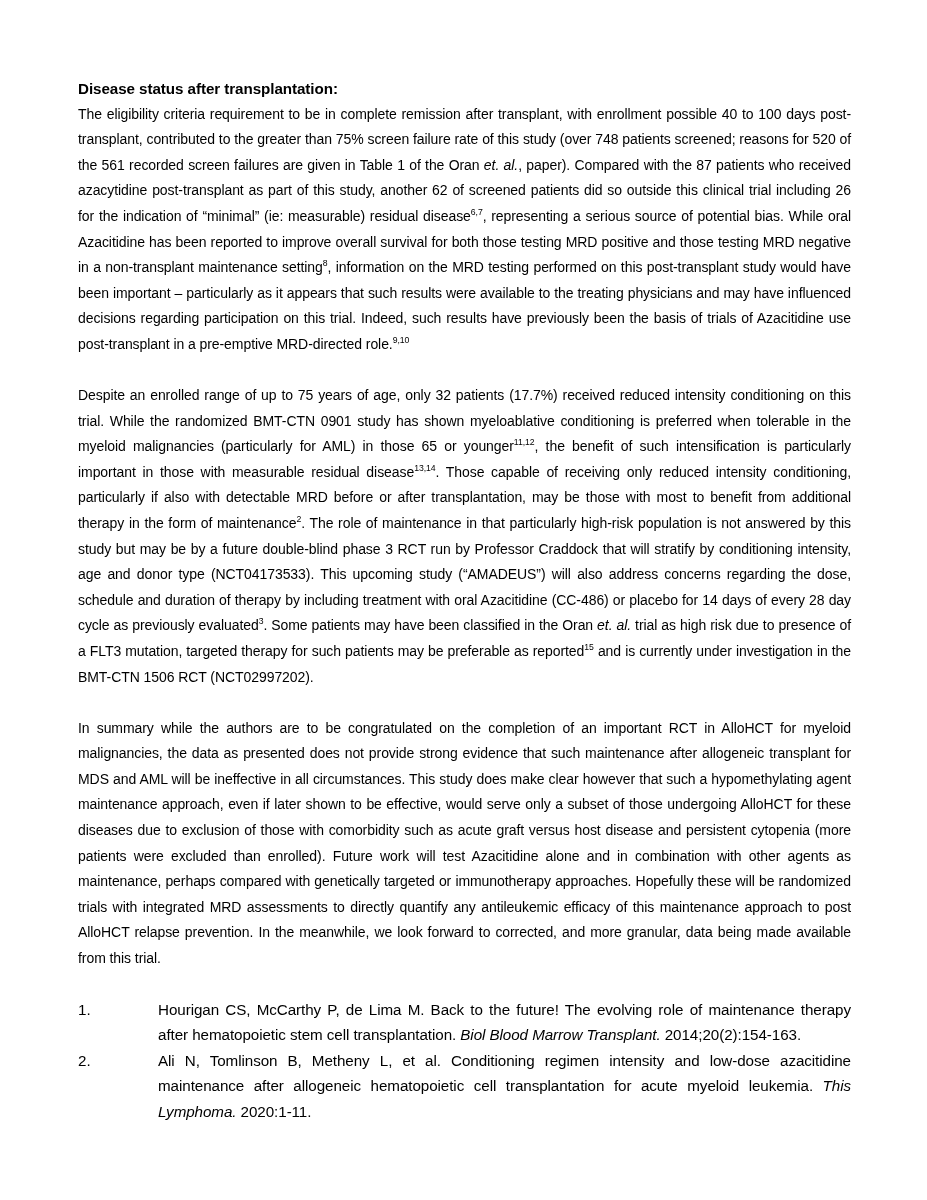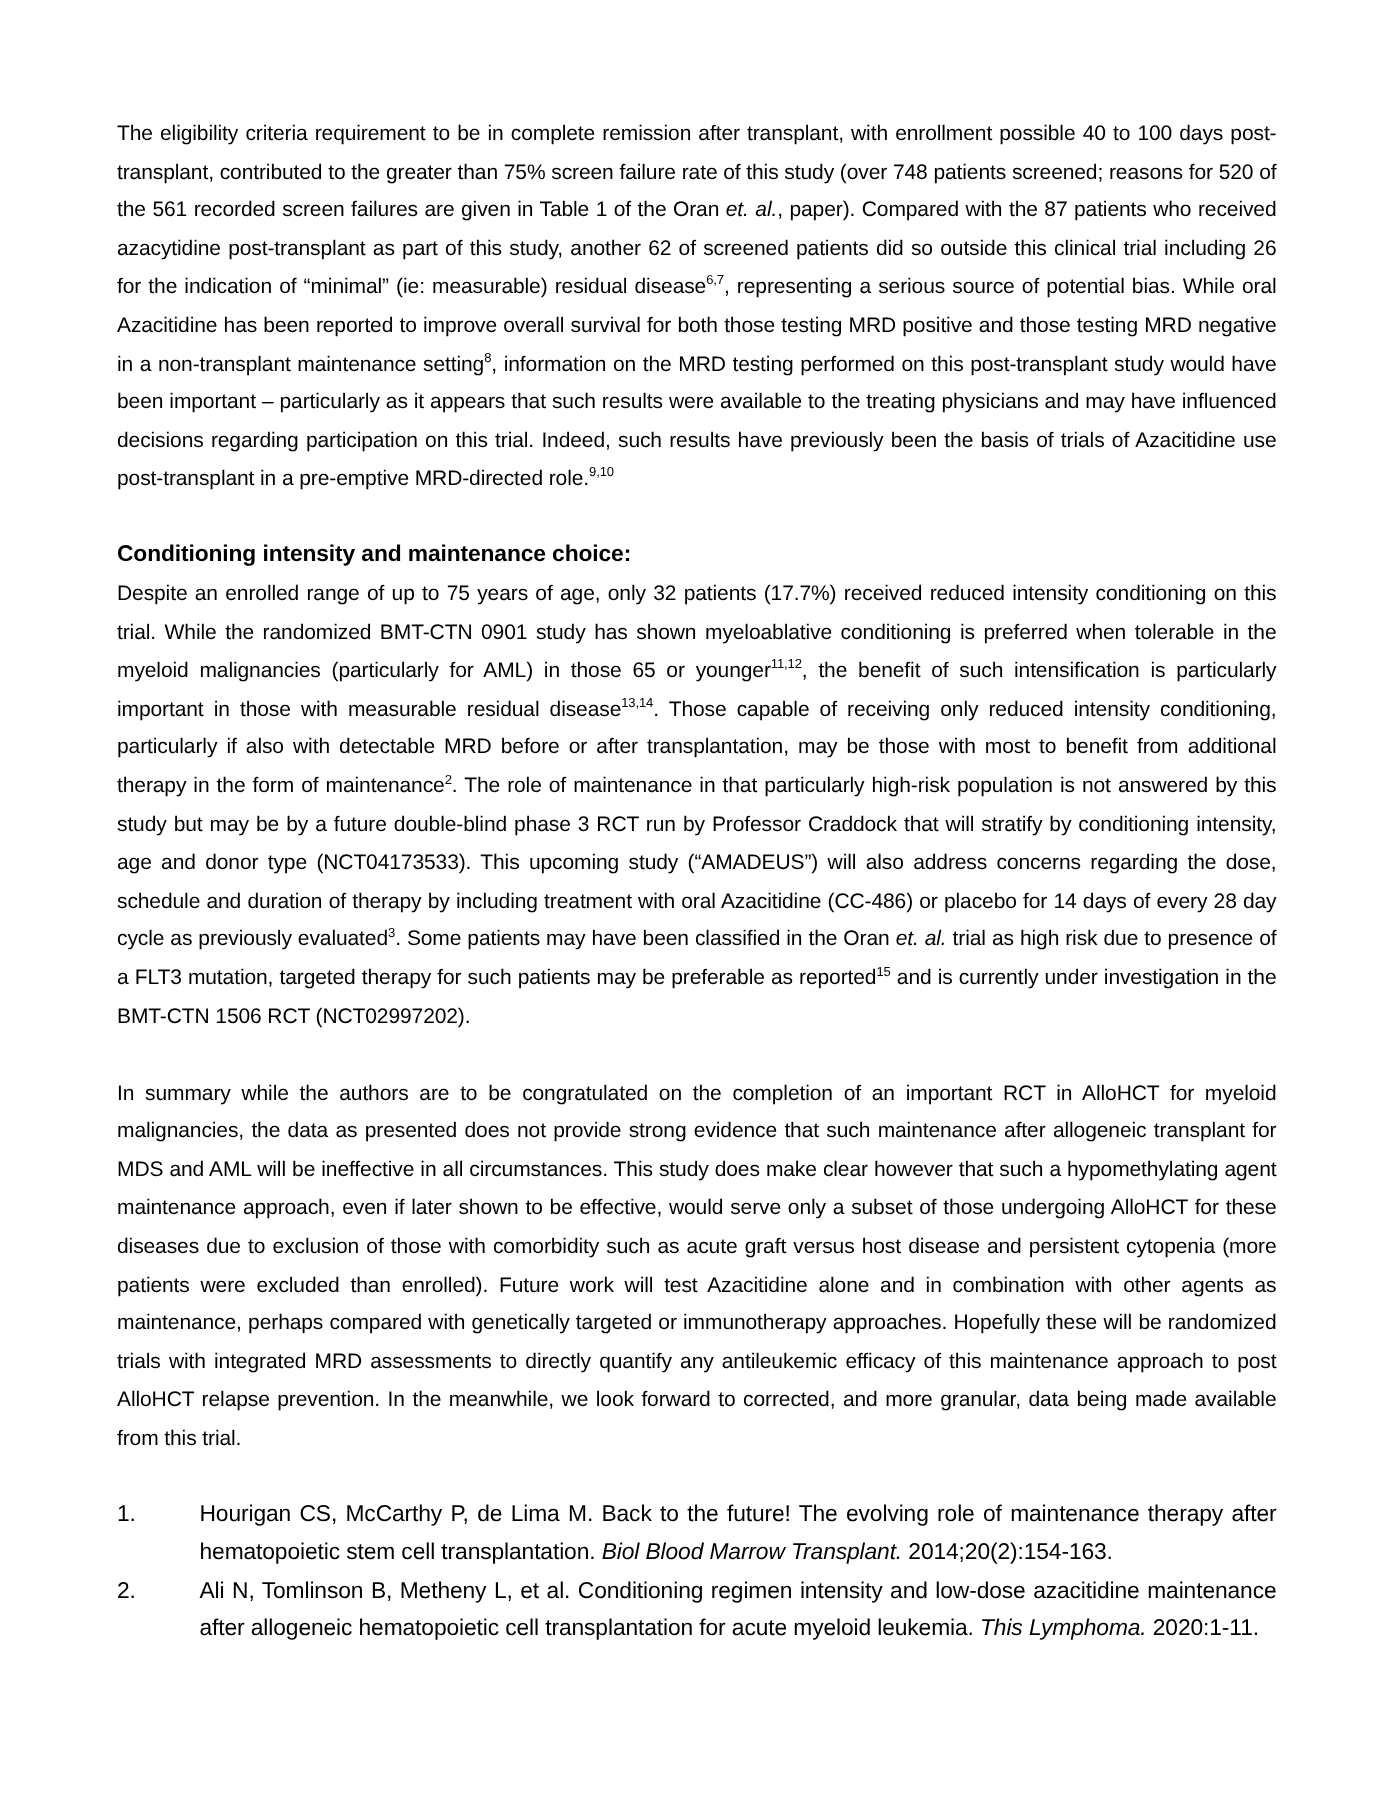--- a/index.html
+++ b/index.html
@@ -62,39 +62,40 @@
   }
   .refnum {
     width: 55px;
     flex: 0 0 55px;
     text-align: left;
   }
   .reftext {
     flex: 1 1 auto;
     text-align: justify;
     text-justify: inter-word;
+    margin-left: 25px;
   }
   .refitem:last-child .reftext {
     
   }
 </style>
 </head>
 <body>
 
 <div class="page">
   <div class="content">
 
     <div>
+      <div class="heading">Disease status after transplantation:</div>
       <p class="body">The eligibility criteria requirement to be in complete remission after transplant, with enrollment possible 40 to 100 days post-transplant, contributed to the greater than 75% screen failure rate of this study (over 748 patients screened; reasons for 520 of the 561 recorded screen failures are given in Table 1 of the Oran <span class="ital">et. al.</span>, paper).  Compared with the 87 patients who received azacytidine post-transplant as part of this study, another 62 of screened patients did so outside this clinical trial including 26 for the indication of “minimal” (ie: measurable) residual disease<sup>6,7</sup>, representing a serious source of potential bias.  While oral Azacitidine has been reported to improve overall survival for both those testing MRD positive and those testing MRD negative in a non-transplant maintenance setting<sup>8</sup>, information on the MRD testing performed on this post-transplant study would have been important – particularly as it appears that such results were available to the treating physicians and may have influenced decisions regarding participation on this trial. Indeed, such results have previously been the basis of trials of Azacitidine use post-transplant in a pre-emptive MRD-directed role.<sup>9,10</sup></p>
     </div>
 
     <div class="para-gap"></div>
 
     <div>
-      <div class="heading">Conditioning intensity and maintenance choice:</div>
       <p class="body">Despite an enrolled range of up to 75 years of age, only 32 patients (17.7%) received reduced intensity conditioning on this trial.   While the randomized BMT-CTN 0901 study has shown myeloablative conditioning is preferred when tolerable in the myeloid malignancies (particularly for AML) in those 65 or younger<sup>11,12</sup>, the benefit of such intensification is particularly important in those with measurable residual disease<sup>13,14</sup>.    Those capable of receiving only reduced intensity conditioning, particularly if also with detectable MRD before or after transplantation, may be those with most to benefit from additional therapy in the form of maintenance<sup>2</sup>.  The role of maintenance in that particularly high-risk population is not answered by this study but may be by a future double-blind phase 3 RCT run by Professor Craddock that will stratify by conditioning intensity, age and donor type (NCT04173533).  This upcoming study (“AMADEUS”) will also address concerns regarding the dose, schedule and duration of therapy by including treatment with oral Azacitidine (CC-486) or placebo for 14 days of every 28 day cycle as previously evaluated<sup>3</sup>.  Some patients may have been classified in the Oran <span class="ital">et. al.</span> trial as high risk due to presence of a FLT3 mutation, targeted therapy for such patients may be preferable as reported<sup>15</sup> and is currently under investigation in the BMT-CTN 1506 RCT (NCT02997202).</p>
     </div>
 
     <div class="para-gap"></div>
 
     <p class="body">In summary while the authors are to be congratulated on the completion of an important RCT in AlloHCT for myeloid malignancies, the data as presented does not provide strong evidence that such maintenance after allogeneic transplant for MDS and AML will be ineffective in all circumstances.   This study does make clear however that such a hypomethylating agent maintenance approach, even if later shown to be effective, would serve only a subset of those undergoing AlloHCT for these diseases due to exclusion of those with comorbidity such as acute graft versus host disease and persistent cytopenia (more patients were excluded than enrolled).   Future work will test Azacitidine alone and in combination with other agents as maintenance, perhaps compared with genetically targeted or immunotherapy approaches.  Hopefully these will be randomized trials with integrated MRD assessments to directly quantify any antileukemic efficacy of this maintenance approach to post AlloHCT relapse prevention.  In the meanwhile, we look forward to corrected, and more granular, data being made available from this trial.</p>
 
     <div class="reflist">
       <div class="refitem">
         <span class="refnum">1.</span>

